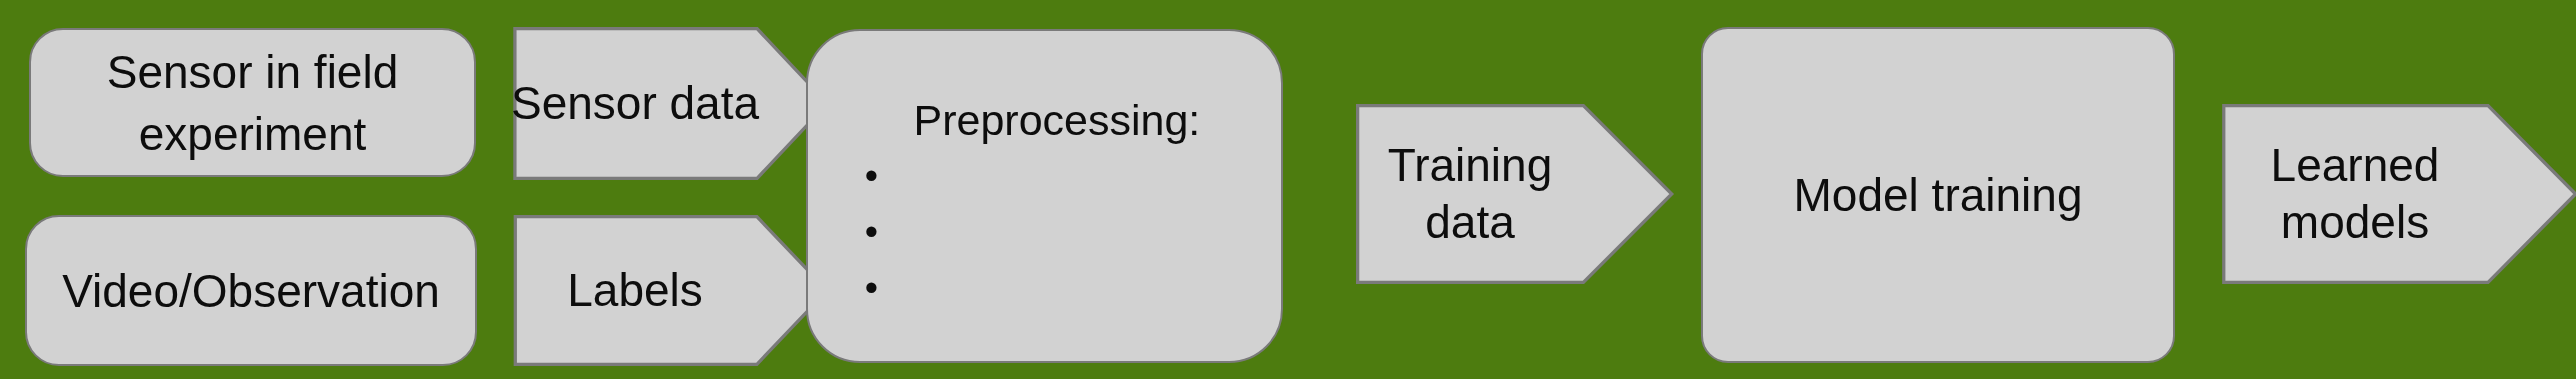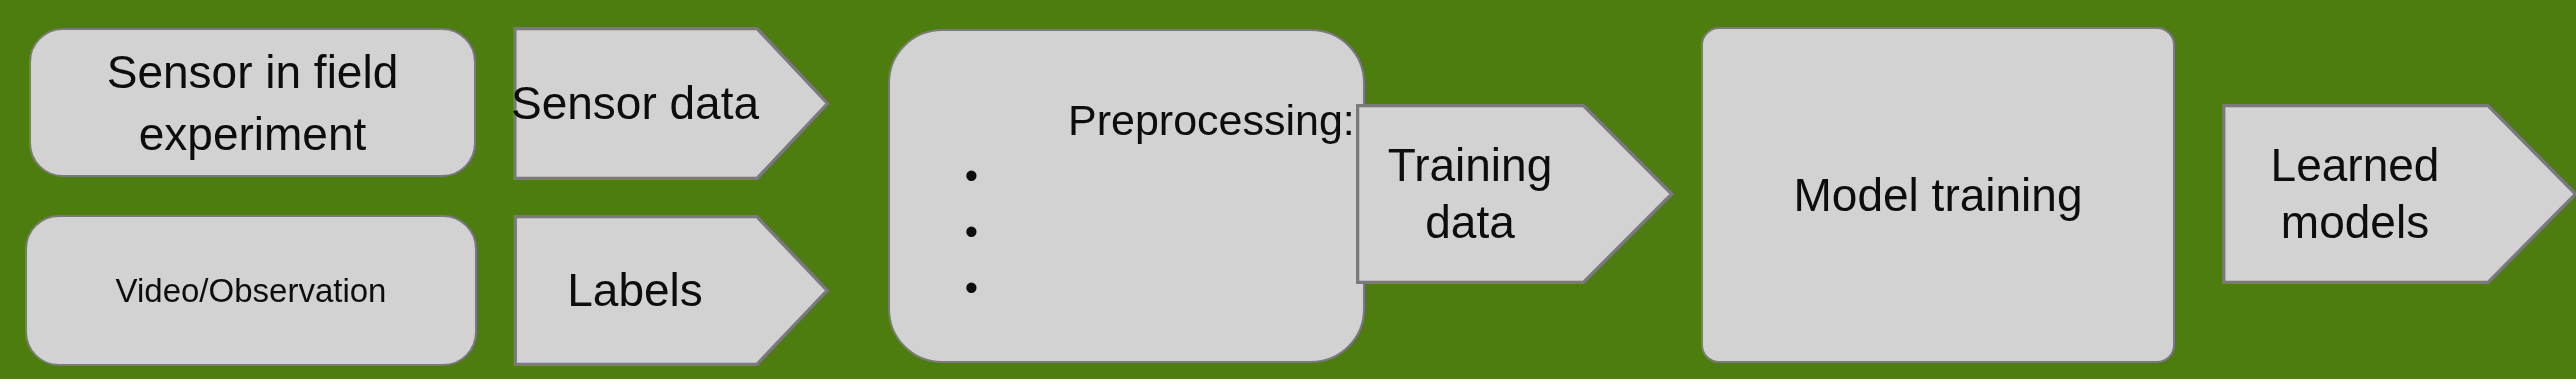--- a/index.html
+++ b/index.html
@@ -21,33 +21,33 @@
   }
   .rbox .lbl { display: block; width: 100%; }
 
   #box-sensor {
     left: 29px; top: 28px; width: 447px; height: 149px;
     border-radius: 34px; font-size: 46px; line-height: 62px;
     padding: 0 24.6px;
   }
   #box-video {
     left: 25px; top: 215px; width: 452px; height: 151px;
-    border-radius: 34px; font-size: 33px; white-space: nowrap;
+    border-radius: 34px; font-size: 46px; white-space: nowrap;
   }
   #box-preprocessing {
-    left: 888px; top: 29px; width: 477px; height: 334px;
+    left: 806px; top: 29px; width: 477px; height: 334px;
     border-radius: 54px; font-size: 43px; line-height: 56px;
-    display: block; text-align: right;
+    display: block; text-align: center;
     padding: 61px 8.2px 0 33px;
   }
   .pp-item { display: flex; white-space: nowrap; }
   .pp-bullet { flex: 0 0 55px; padding-left: 5.7px; box-sizing: border-box; font-size: 38px; }
   #box-model {
     left: 1701px; top: 27px; width: 474px; height: 336px;
-    border-radius: 18px; font-size: 46px; white-space: nowrap;
+    border-radius: 27px; font-size: 46px; white-space: nowrap;
   }
 
   .arrow { position: absolute; }
   .arrow svg { display: block; }
   .arrow-label {
     position: absolute; left: 0; top: 0; height: 100%;
     display: flex; align-items: center; justify-content: center;
     text-align: center; font-size: 46px; line-height: 57px;
   }
   #arrow-sensor-data { left: 513px; top: 27px; }

